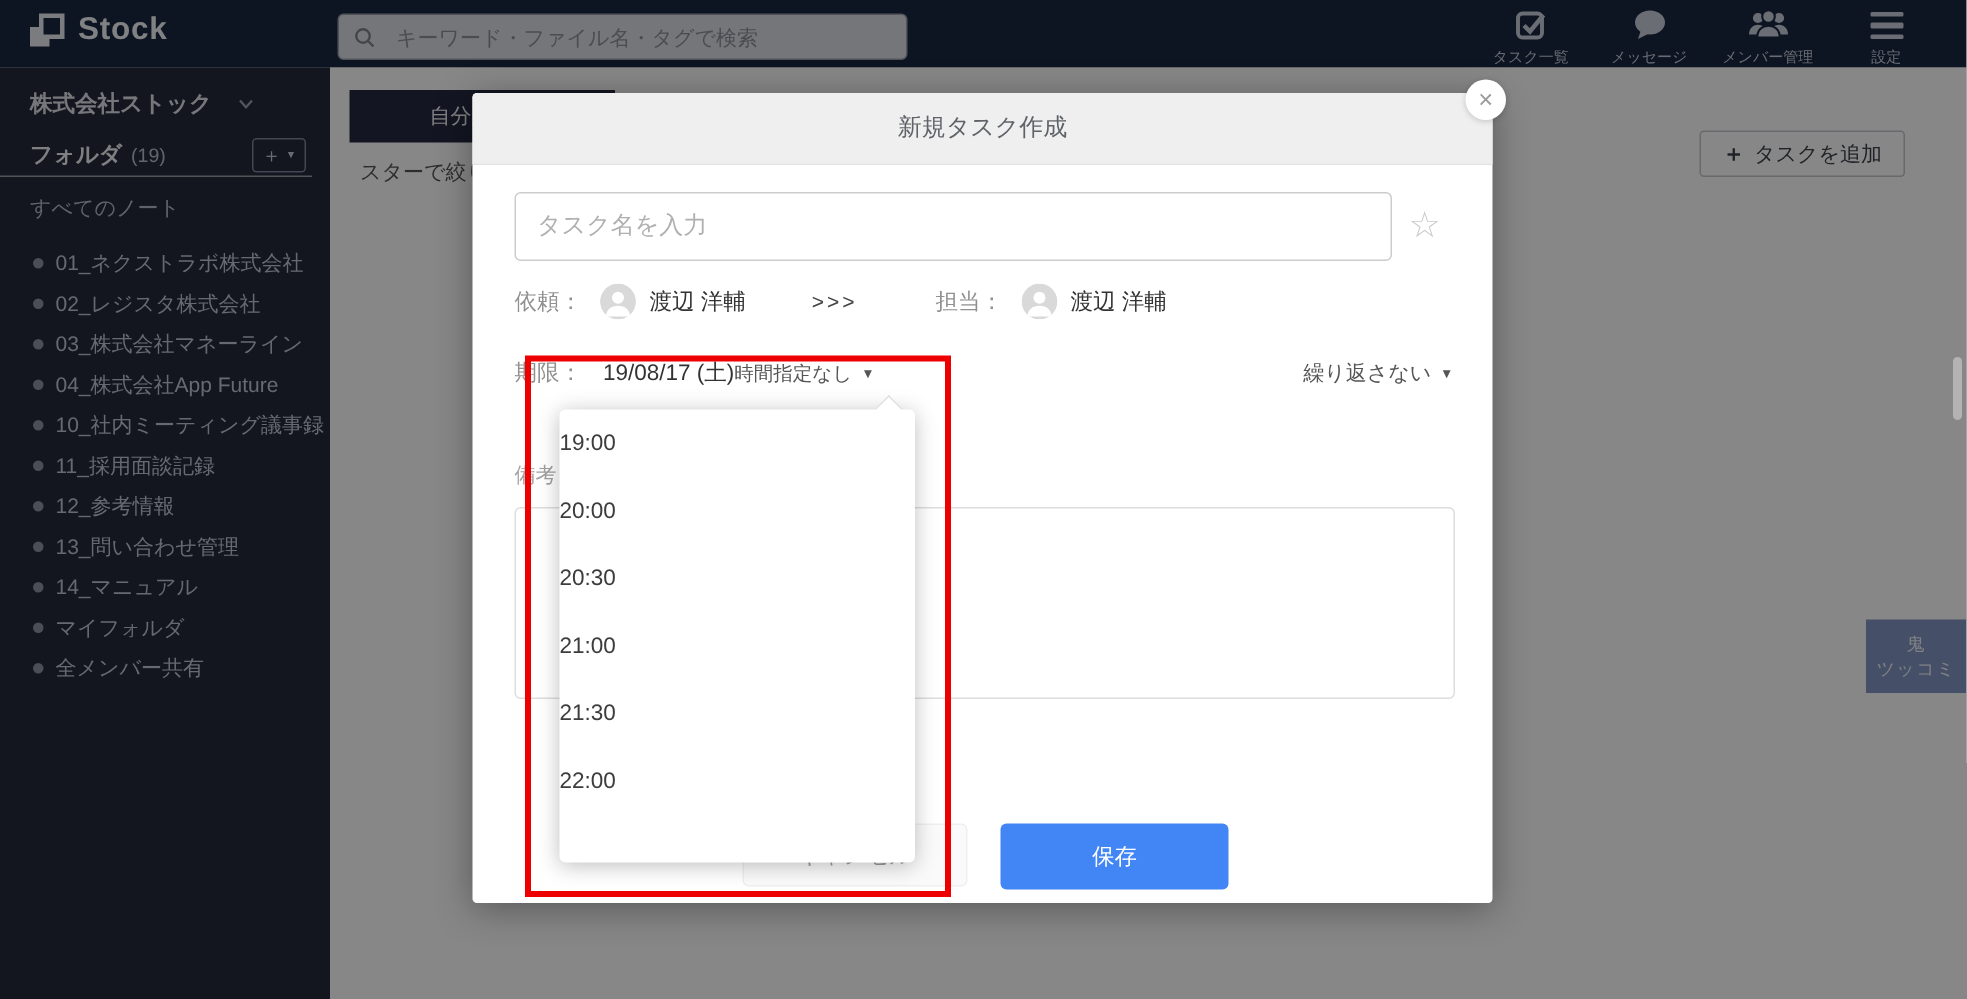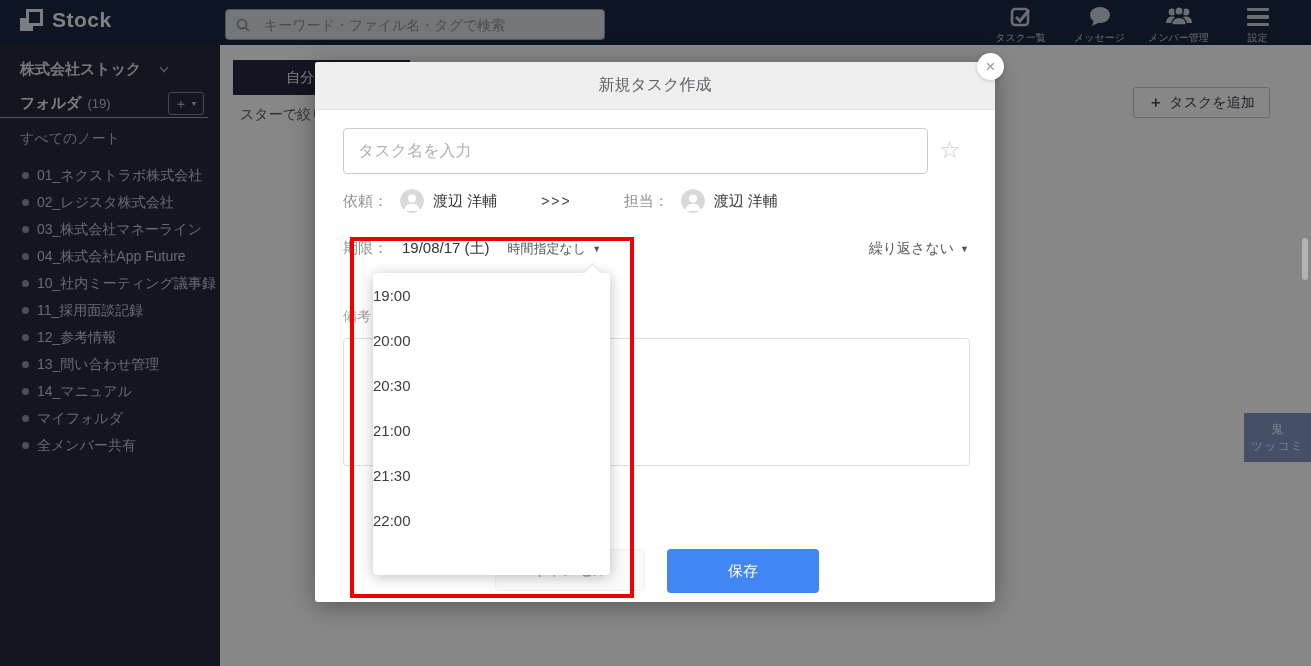--- a/index.html
+++ b/index.html
@@ -57,21 +57,21 @@
   .task-name-input { position:absolute; left:28px; top:66px; width:585px; height:46px; border:1px solid #ccc; border-radius:4px; font-size:16px; padding:0 14px; color:#333; outline:none; font-family:inherit; }
   .task-name-input::placeholder { color:#b0b0b0; }
   .star-icon { position:absolute; left:624px; top:74px; font-size:24px; color:#cbcbcb; cursor:pointer; }
   .people-row { position:absolute; left:28px; top:127px; display:flex; align-items:center; font-size:15px; }
   .field-label { color:#909090; }
   .avatar { width:24px; height:24px; border-radius:50%; overflow:hidden; flex:0 0 auto; }
   .person-name { color:#333; }
   .arrow-chain { color:#444; letter-spacing:2px; font-size:14px; }
   .deadline-row { position:absolute; left:28px; right:26px; top:177px; display:flex; align-items:center; font-size:15px; }
   .deadline-date { color:#333; margin-left:14px; cursor:pointer; }
-  .time-select { color:#555; font-size:13px; margin-left:18px; cursor:pointer; display:flex; align-items:center; gap:6px; }
+  .time-select { color:#555; font-size:13px; cursor:pointer; display:flex; align-items:center; gap:6px; }
   .tri-down { font-size:9px; color:#555; }
   .repeat-select { margin-left:auto; color:#555; font-size:14px; cursor:pointer; display:flex; align-items:center; gap:6px; }
   .notes-label { position:absolute; left:28px; top:246px; color:#a0a0a0; font-size:14px; }
   .notes-area { position:absolute; left:28px; top:276px; width:627px; height:128px; border:1px solid #ddd; border-radius:4px; resize:none; outline:none; font-family:inherit; font-size:14px; padding:10px; color:#333; }
   .btn-cancel { position:absolute; left:180px; top:487px; width:150px; height:42px; background:#fafafa; border:1px solid #efefef; border-radius:4px; color:#999; font-size:15px; cursor:pointer; font-family:inherit; }
   .btn-save { position:absolute; left:352px; top:487px; width:152px; height:44px; background:#4285f4; border:none; border-radius:4px; color:#fff; font-size:15px; cursor:pointer; font-family:inherit; }
 
   
   .time-dropdown { position:absolute; left:373px; top:273px; width:237px; height:302px; background:#fff; border-radius:4px; box-shadow:0 2px 14px rgba(0,0,0,0.25); z-index:30; overflow:hidden; }
   .dd-caret { position:absolute; left:586px; top:266px; width:13px; height:13px; background:#fff; transform:rotate(45deg); border-left:1px solid #e0e0e0; border-top:1px solid #e0e0e0; z-index:31; }

